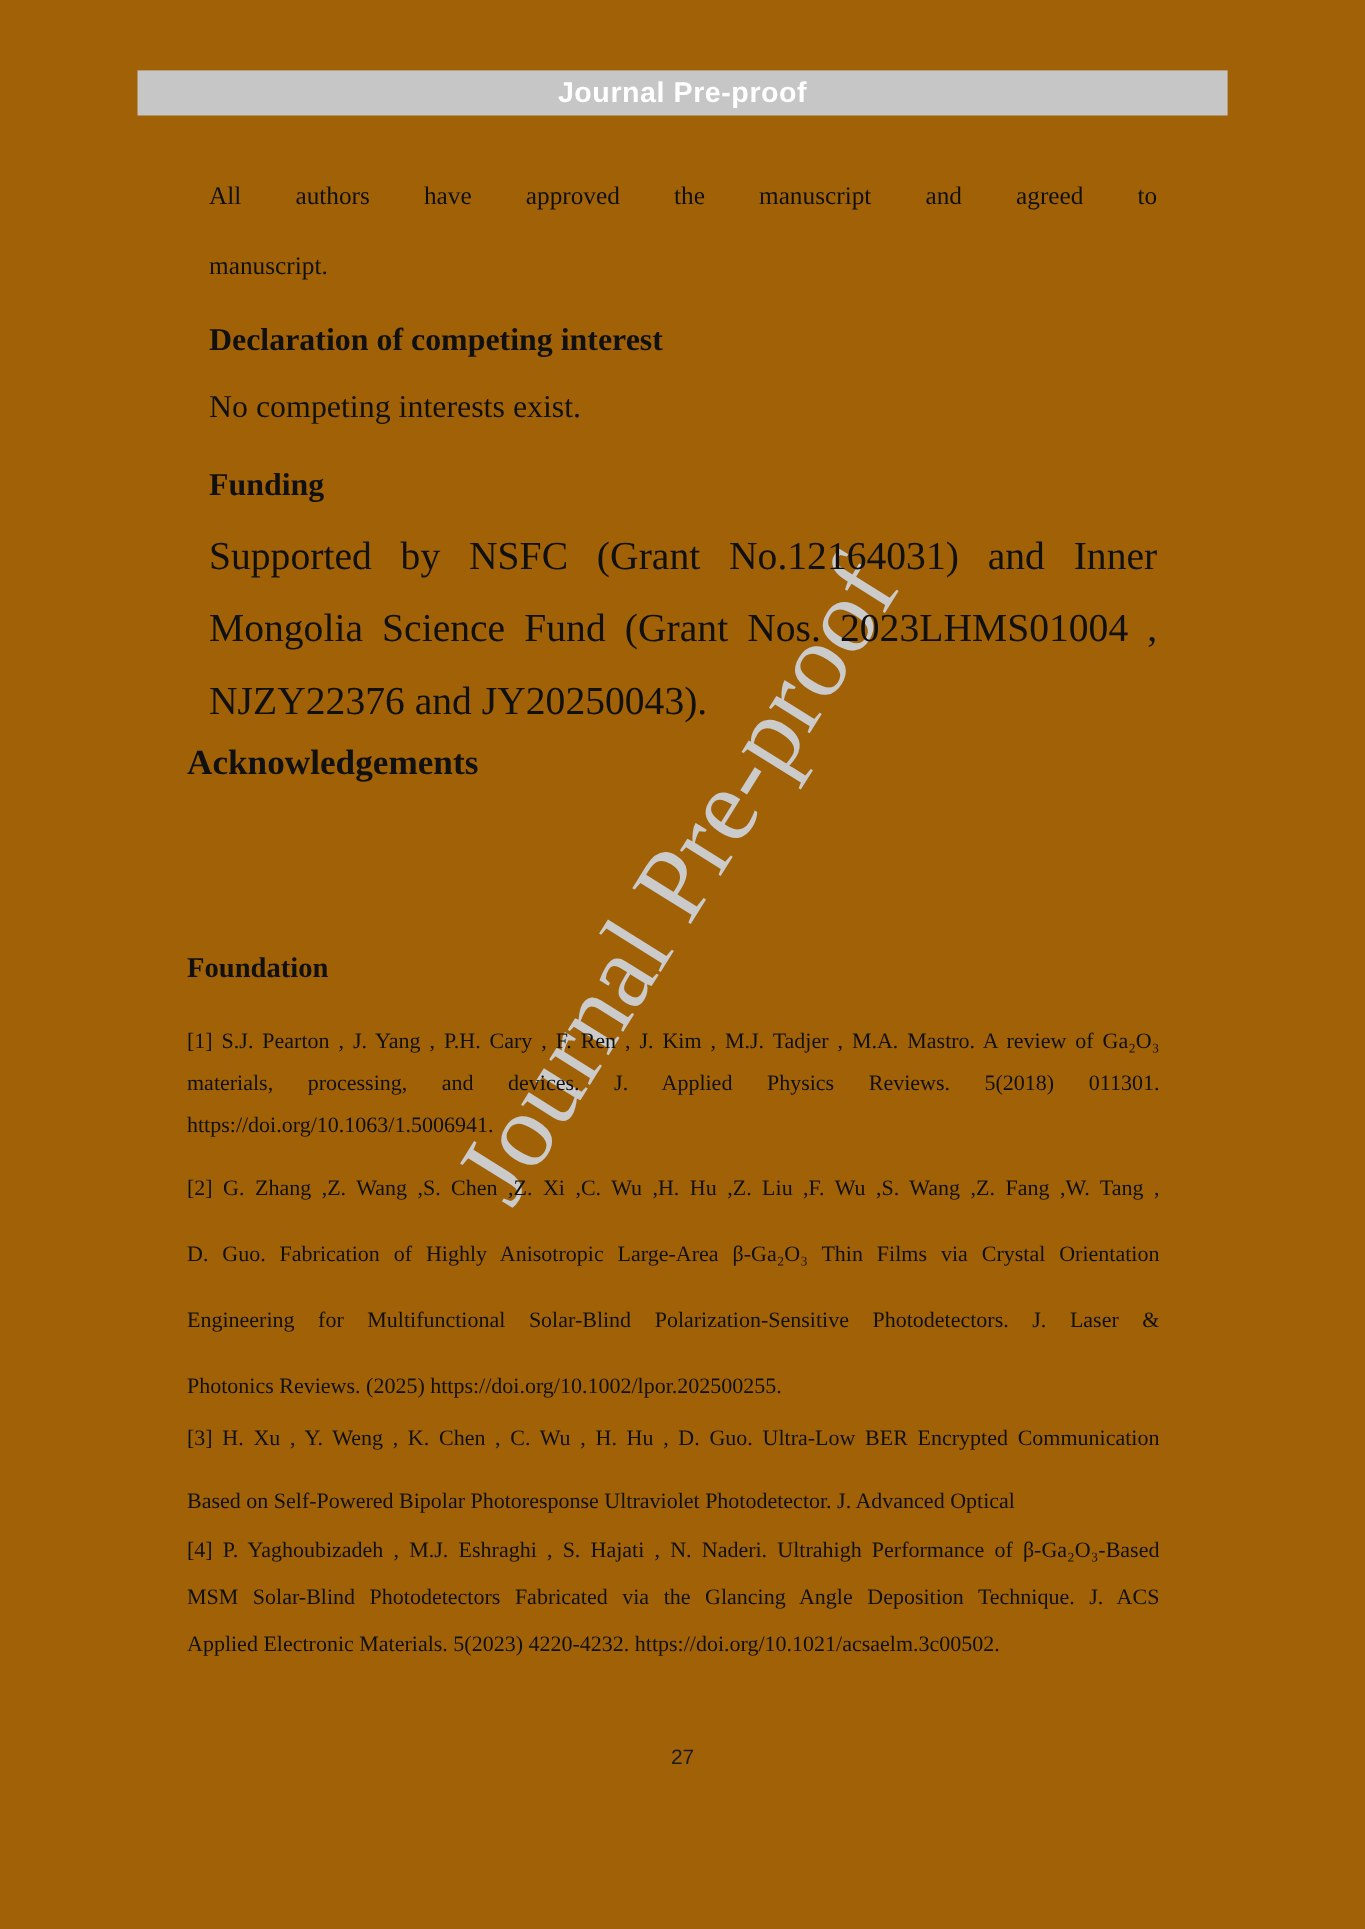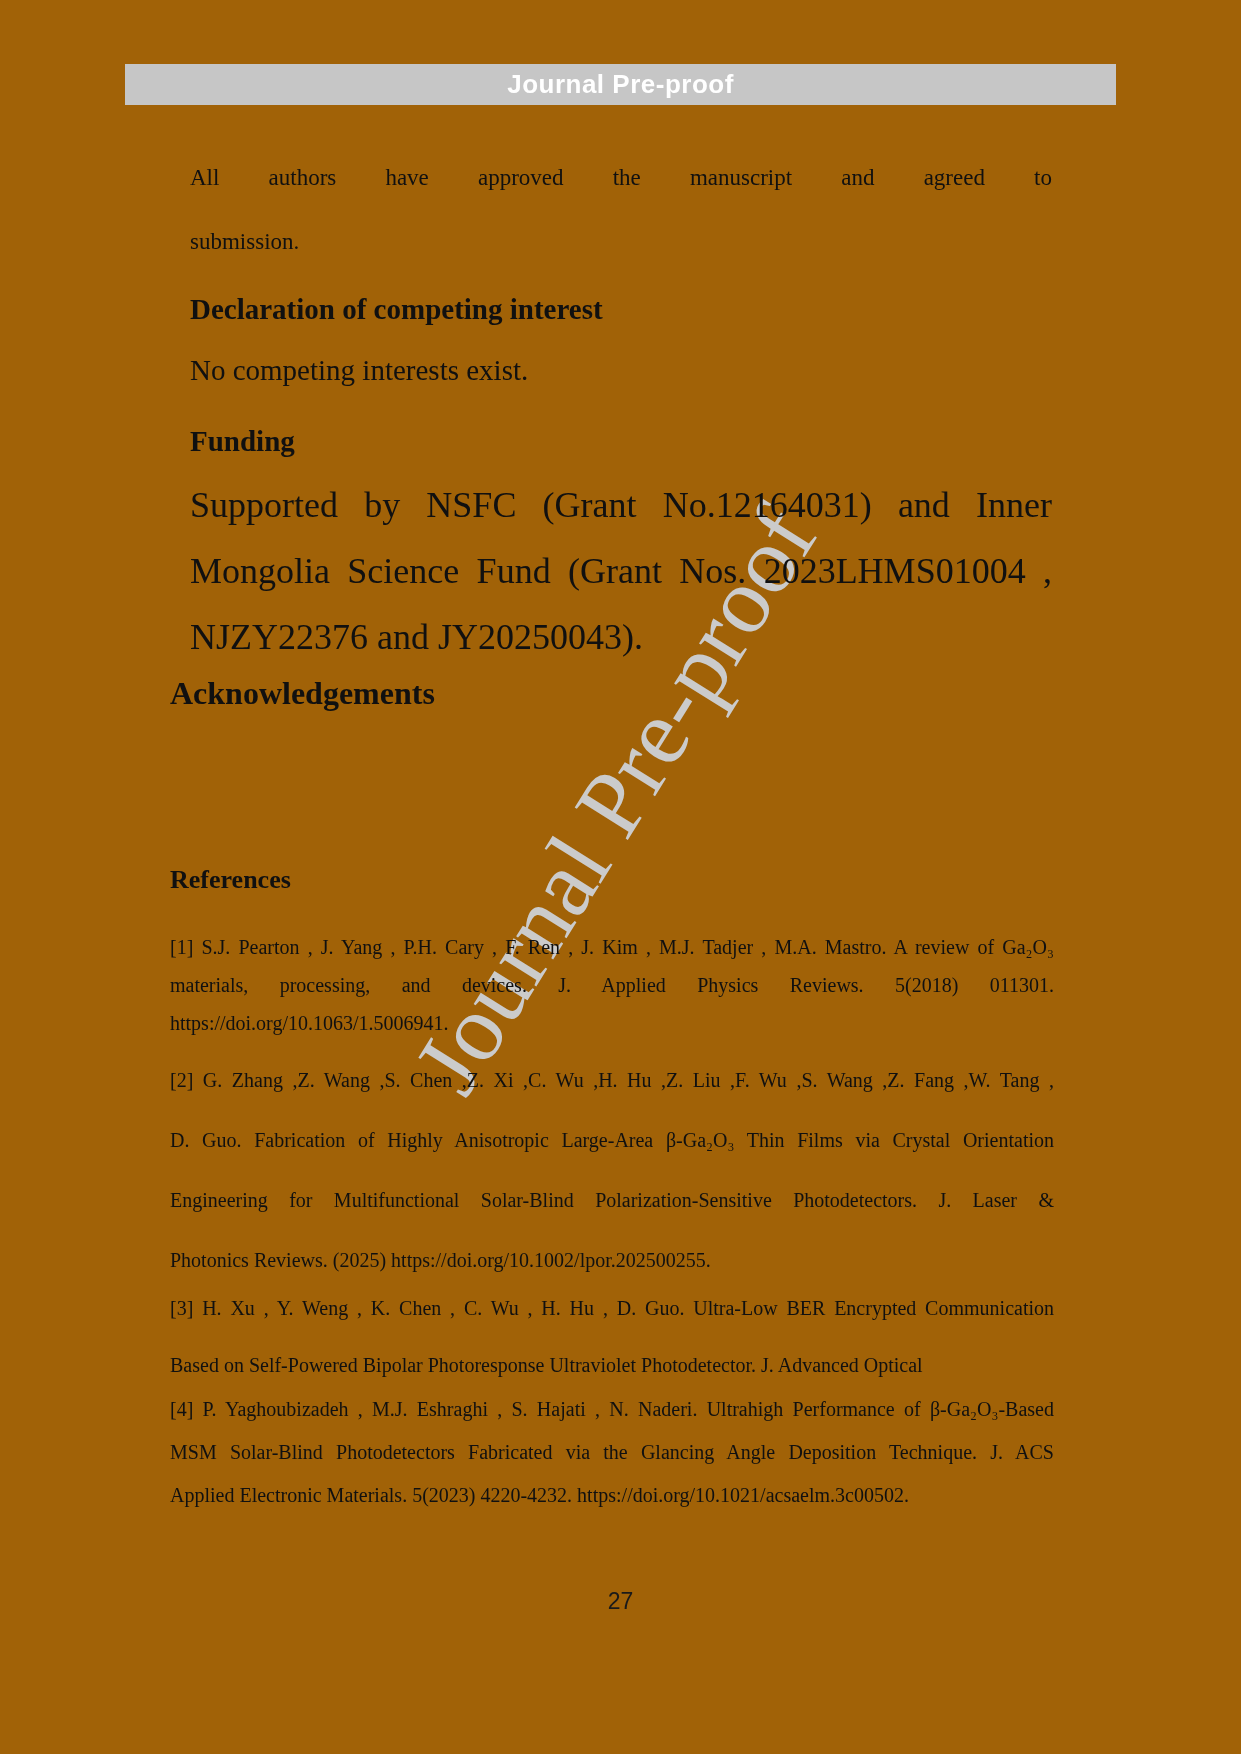--- a/index.html
+++ b/index.html
@@ -59,55 +59,55 @@
   .ref1      { top:928px;  line-height:38px; }
   .ref2      { top:1050px; line-height:60px; }
   .ref3      { top:1280px; line-height:57px; }
   .ref4      { top:1388px; line-height:43px; }
   .pageno {
     position:absolute;
     left:0; top:1588px;
     width:1241px;
     text-align:center;
     font-family:"Liberation Sans", sans-serif;
-    font-size:23px;
+    font-size:19px;
     color:#1a1a1a;
     z-index:1;
   }
 </style>
 </head>
 <body>
 
 <div class="page">
 
   <div class="banner">Journal Pre-proof</div>
 
   <div class="watermark">Journal Pre-proof</div>
 
   <div class="blk approval jlines">
       <div>All authors have approved the manuscript and agreed to</div>
-      <div>submission.</div>
+      <div>manuscript.</div>
     </div>
 
   <div class="blk decl-h h-main">Declaration of competing interest</div>
 
   <div class="blk nocomp">No competing interests exist.</div>
 
   <div class="blk fund-h h-main">Funding</div>
 
   <div class="blk fund-p jlines">
       <div>Supported by NSFC (Grant No.12164031) and Inner</div>
       <div>Mongolia Science Fund (Grant Nos. 2023LHMS01004 ,</div>
       <div>NJZY22376 and JY20250043).</div>
     </div>
 
   <div class="blk ack-h">Acknowledgements</div>
 
 
-  <div class="blk refs-h">References</div>
+  <div class="blk refs-h">Foundation</div>
 
   <div class="blk ref ref1 jlines">
       <div>[1] S.J. Pearton , J. Yang , P.H. Cary , F. Ren , J. Kim , M.J. Tadjer , M.A. Mastro. A review of Ga₂O₃</div>
       <div>materials, processing, and devices. J. Applied Physics Reviews. 5(2018) 011301.</div>
       <div>https://doi.org/10.1063/1.5006941.</div>
     </div>
 
   <div class="blk ref ref2 jlines">
       <div>[2] G. Zhang ,Z. Wang ,S. Chen ,Z. Xi ,C. Wu ,H. Hu ,Z. Liu ,F. Wu ,S. Wang ,Z. Fang ,W. Tang ,</div>
       <div>D. Guo. Fabrication of Highly Anisotropic Large-Area β-Ga₂O₃ Thin Films via Crystal Orientation</div>

